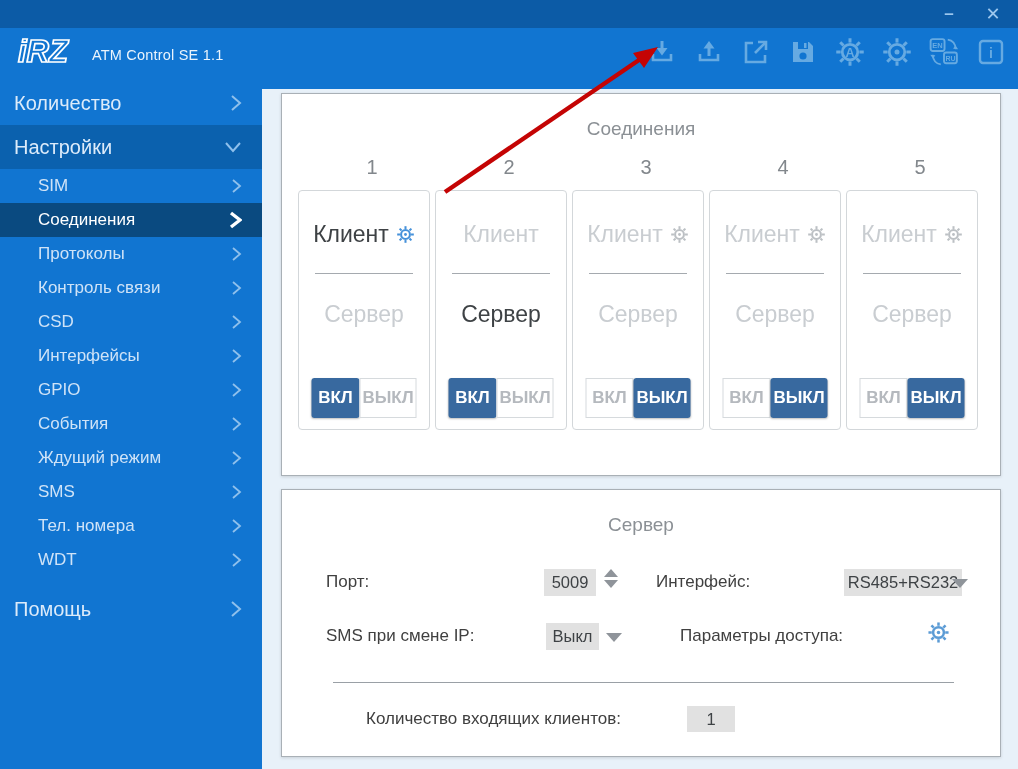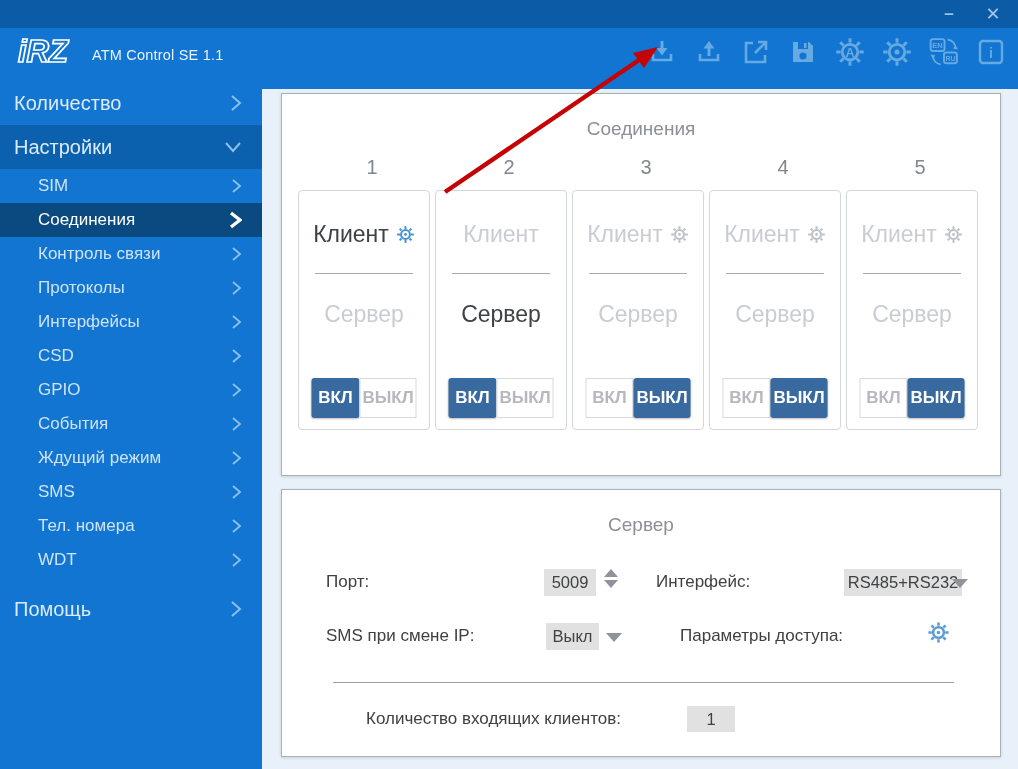--- a/index.html
+++ b/index.html
@@ -200,39 +200,39 @@
           <polyline points="2,2 9,8 2,14" fill="none" stroke="currentColor" stroke-width="1.8"></polyline>
         </svg>
     </div>
     <div class="srow side-sub sel">
       <span>Соединения</span>
       <svg class="chev" width="13" height="18" viewBox="0 0 13 18">
           <polyline points="2,2 11,9 2,16" fill="none" stroke="currentColor" stroke-width="3.4"></polyline>
         </svg>
     </div>
     <div class="srow side-sub">
+      <span>Протоколы</span>
+      <svg class="chev" width="11" height="16" viewBox="0 0 11 16">
+          <polyline points="2,2 9,8 2,14" fill="none" stroke="currentColor" stroke-width="1.8"></polyline>
+        </svg>
+    </div>
+    <div class="srow side-sub">
       <span>Контроль связи</span>
       <svg class="chev" width="11" height="16" viewBox="0 0 11 16">
           <polyline points="2,2 9,8 2,14" fill="none" stroke="currentColor" stroke-width="1.8"></polyline>
         </svg>
     </div>
     <div class="srow side-sub">
-      <span>Протоколы</span>
+      <span>CSD</span>
       <svg class="chev" width="11" height="16" viewBox="0 0 11 16">
           <polyline points="2,2 9,8 2,14" fill="none" stroke="currentColor" stroke-width="1.8"></polyline>
         </svg>
     </div>
     <div class="srow side-sub">
       <span>Интерфейсы</span>
-      <svg class="chev" width="11" height="16" viewBox="0 0 11 16">
-          <polyline points="2,2 9,8 2,14" fill="none" stroke="currentColor" stroke-width="1.8"></polyline>
-        </svg>
-    </div>
-    <div class="srow side-sub">
-      <span>CSD</span>
       <svg class="chev" width="11" height="16" viewBox="0 0 11 16">
           <polyline points="2,2 9,8 2,14" fill="none" stroke="currentColor" stroke-width="1.8"></polyline>
         </svg>
     </div>
     <div class="srow side-sub">
       <span>GPIO</span>
       <svg class="chev" width="11" height="16" viewBox="0 0 11 16">
           <polyline points="2,2 9,8 2,14" fill="none" stroke="currentColor" stroke-width="1.8"></polyline>
         </svg>
     </div>

